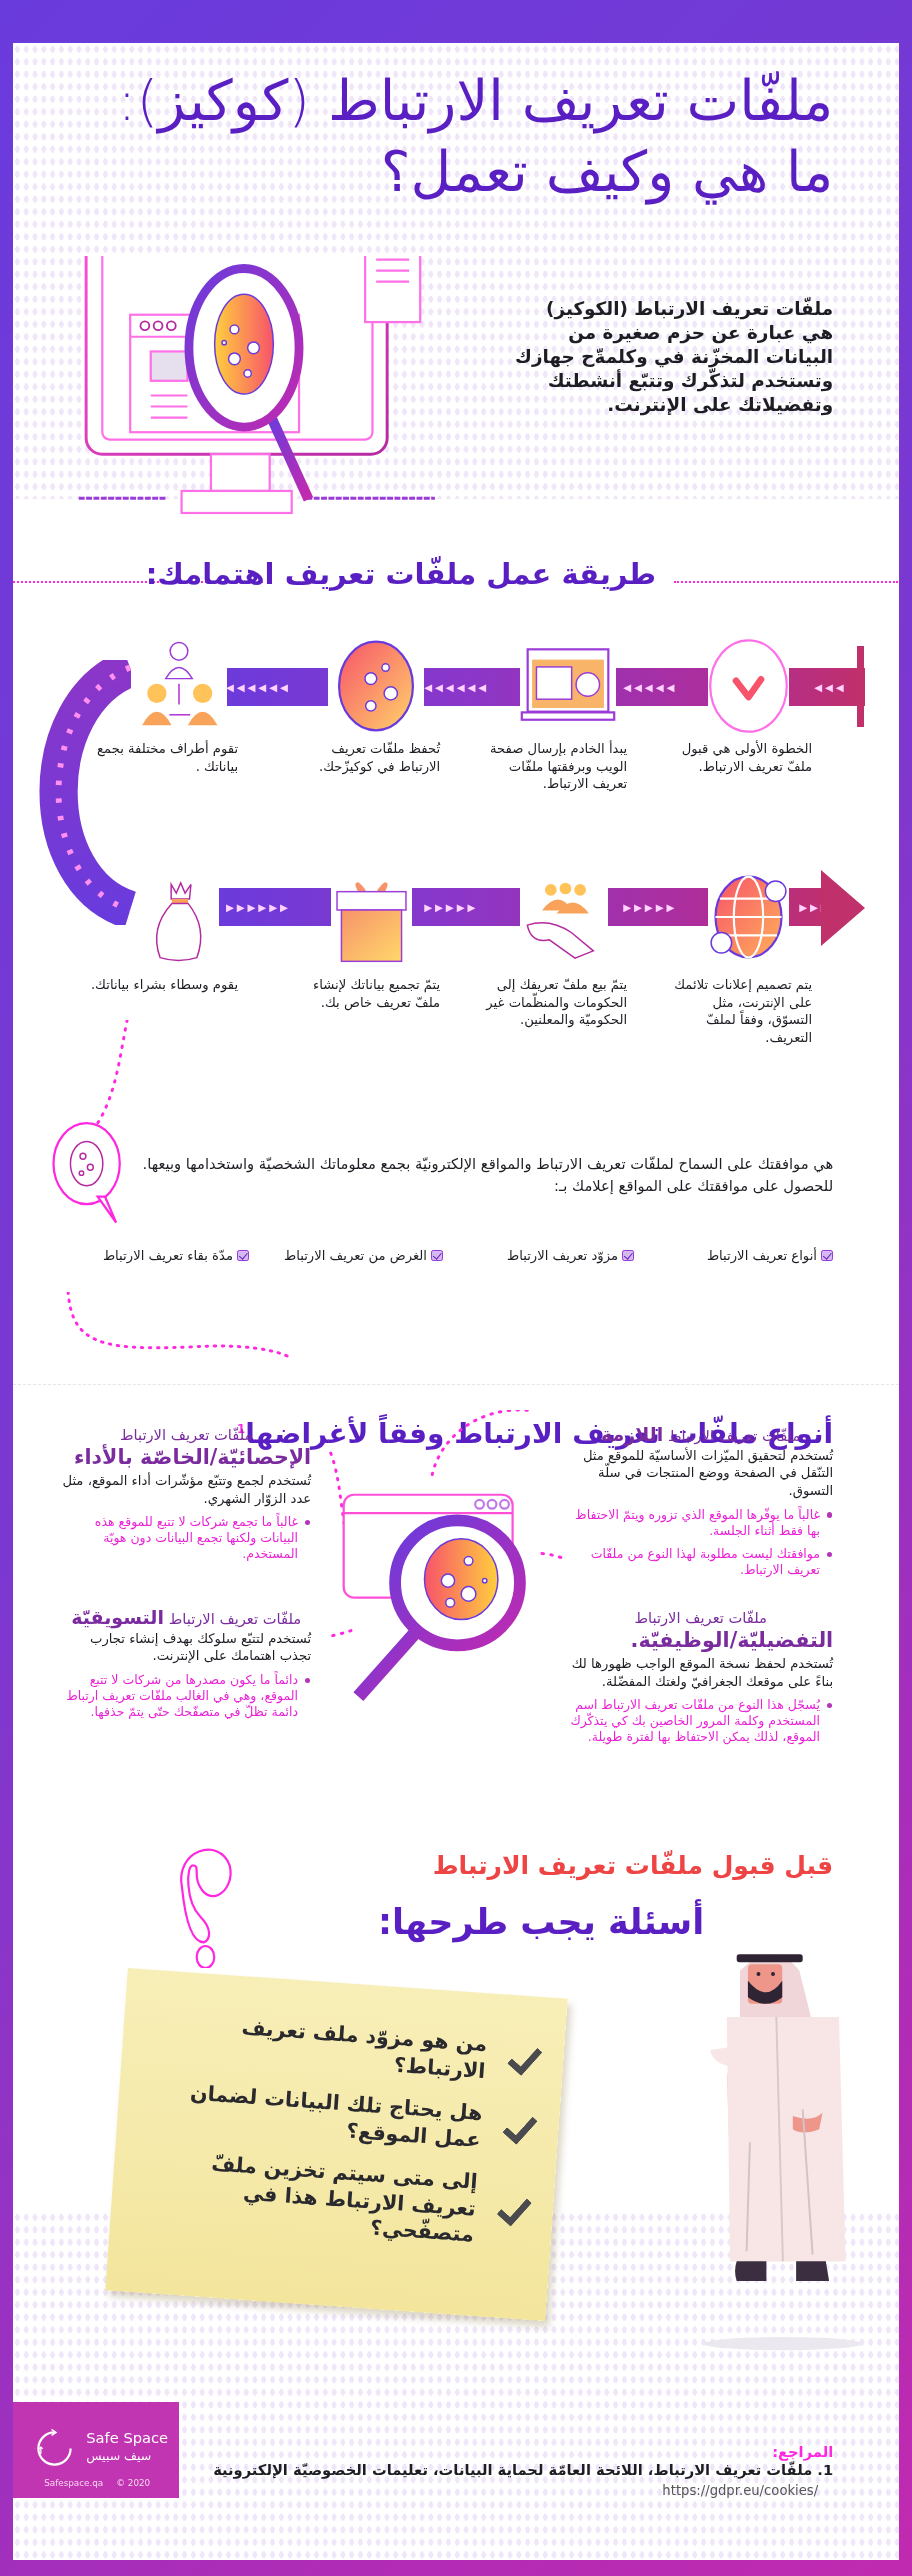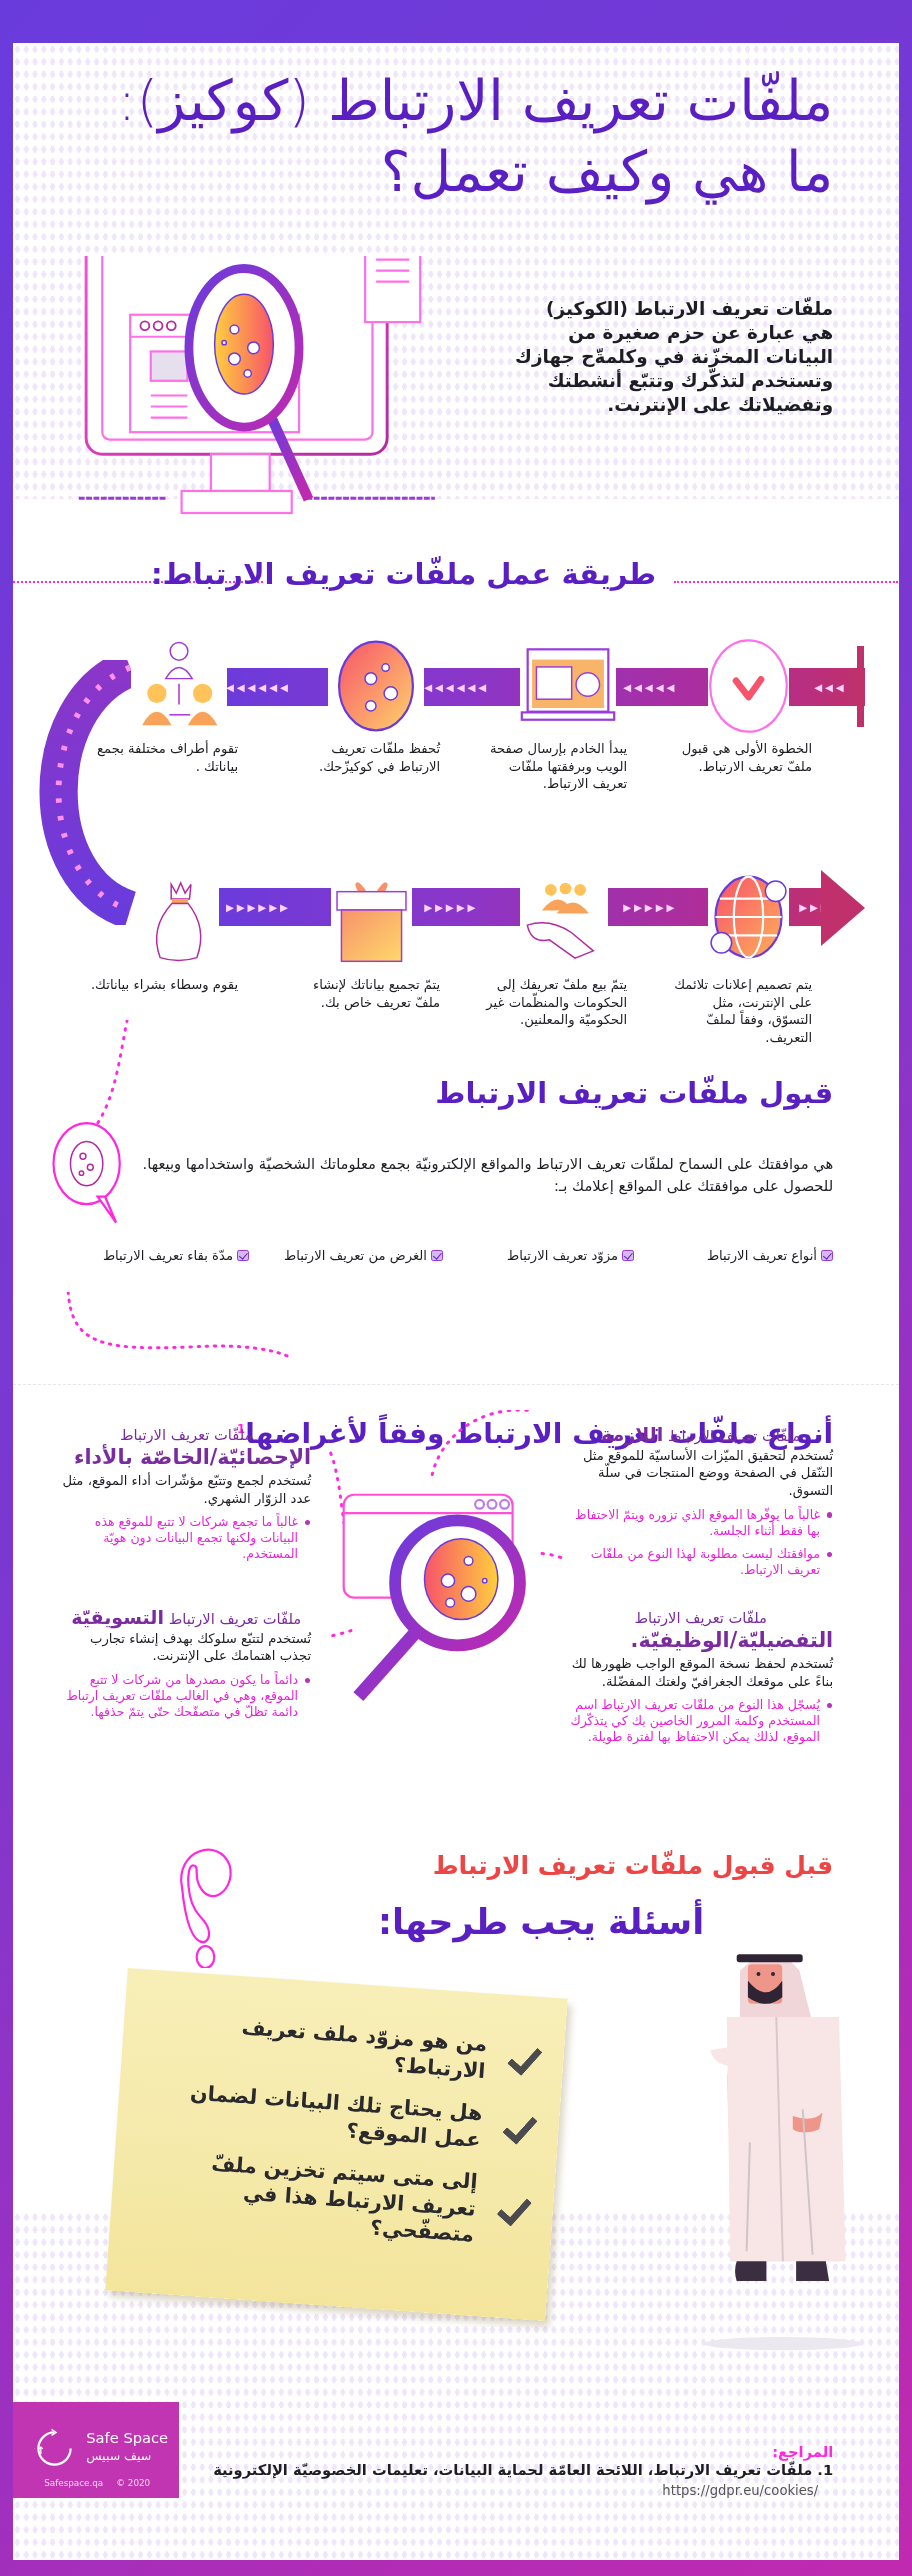--- a/index.html
+++ b/index.html
@@ -172,21 +172,21 @@
       <circle cx="232" cy="140" r="8" fill="#fff" stroke="#6a3bdc" stroke-width="2"></circle>
       <circle cx="250" cy="160" r="5" fill="#fff" stroke="#6a3bdc" stroke-width="2"></circle>
       <circle cx="218" cy="118" r="3" fill="#fff" stroke="#6a3bdc" stroke-width="2"></circle>
     </svg>
   </div>
 
   <div class="intro-text">ملفّات تعريف الارتباط (الكوكيز) هي عبارة عن حزم صغيرة من البيانات المخزّنة في وكلمةّح جهازك وتستخدم لتذكّرك وتتبّع أنشطتك وتفضيلاتك على الإنترنت.</div>
 
   <div class="dotline-h" style="left:0;top:538px;width:250px;"></div>
   <div class="dotline-h" style="left:661px;top:538px;width:224px;"></div>
-  <div class="section-h" style="right:243px;top:514px;font-size:29px;">طريقة عمل ملفّات تعريف الارتباط:</div>
+  <div class="section-h" style="right:243px;top:514px;font-size:29px;">طريقة عمل ملفّات تعريف اهتمامك:</div>
 
   <div class="band" style="left:198px;top:625px;width:654px;background:linear-gradient(90deg,#6a3bdc,#8b36c8 40%,#b02d98 80%,#c0306a);">
     <span class="chev" style="left:14.7px;">◀◀◀◀◀◀</span>
     <span class="chev" style="left:213px;">◀◀◀◀◀◀</span>
     <span class="chev" style="left:412px;">◀◀◀◀◀</span>
     <span class="chev" style="left:603px;">◀◀◀</span>
   </div>
   <div class="abs" style="left:844px;top:603px;width:7.3px;height:81px;background:#c0306a;"></div>
 
   <div class="abs" style="left:7.3px;top:617px;width:191px;height:265px;">
@@ -304,21 +304,20 @@
         <rect x="46" y="30" width="22" height="6" fill="#f9a35a"></rect>
         <path d="M46 36 Q15 70 30 110 Q55 118 80 110 Q95 70 68 36 Z" fill="#fff" stroke="#b42aa0" stroke-width="2"></path>
       </svg>
   </div>
 
   <div class="step-text" style="right:87px;top:933px;">يتم تصميم إعلانات تلائمك على الإنترنت، مثل التسوّق، وفقاً لملفّ التعريف.</div>
   <div class="step-text" style="right:272px;top:933px;">يتمّ بيع ملفّ تعريفك إلى الحكومات والمنظّمات غير الحكوميّة والمعلنين.</div>
   <div class="step-text" style="right:459px;top:933px;">يتمّ تجميع بياناتك لإنشاء ملفّ تعريف خاص بك.</div>
   <div class="step-text" style="right:661px;top:933px;width:191px;">يقوم وسطاء بشراء بياناتك.</div>
 
-  <div class="section-h" style="right:66px;top:1033px;font-size:29px;">قبول ملفّات تعريف الارتباط</div>
   <div class="abs" style="left:33px;top:977px;width:96px;height:243px;">
     <svg width="96" height="243" viewBox="0 0 130 330">
         <path d="M110 0 C 100 50, 95 100, 70 140" stroke="#ff27e0" stroke-width="4" stroke-dasharray="2 10" stroke-linecap="round" fill="none"></path>
         <ellipse cx="55" cy="195" rx="45" ry="55" fill="#fff" stroke="#ff27e0" stroke-width="3"></ellipse>
         <path d="M70 240 L95 275 L80 240 Z" fill="#fff" stroke="#ff27e0" stroke-width="3"></path>
         <ellipse cx="55" cy="195" rx="22" ry="30" fill="none" stroke="#b42aa0" stroke-width="2"></ellipse>
         <circle cx="50" cy="185" r="4" fill="none" stroke="#b42aa0" stroke-width="2"></circle>
         <circle cx="60" cy="200" r="4" fill="none" stroke="#b42aa0" stroke-width="2"></circle>
         <circle cx="48" cy="208" r="3" fill="none" stroke="#b42aa0" stroke-width="2"></circle>
       </svg>

